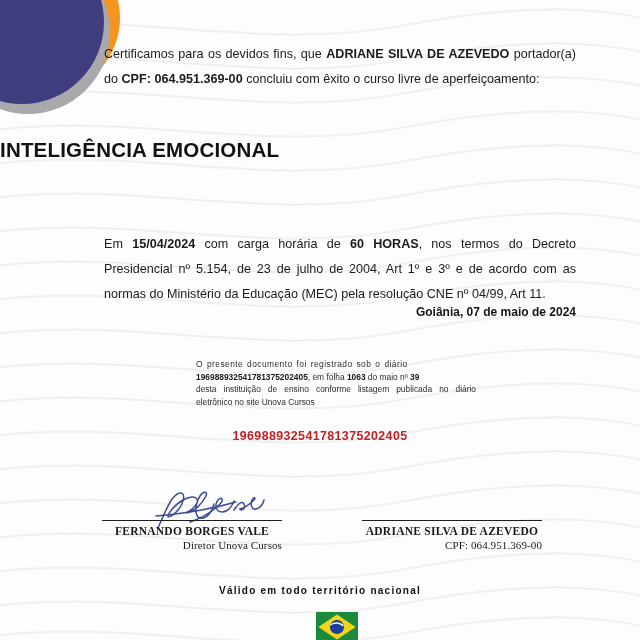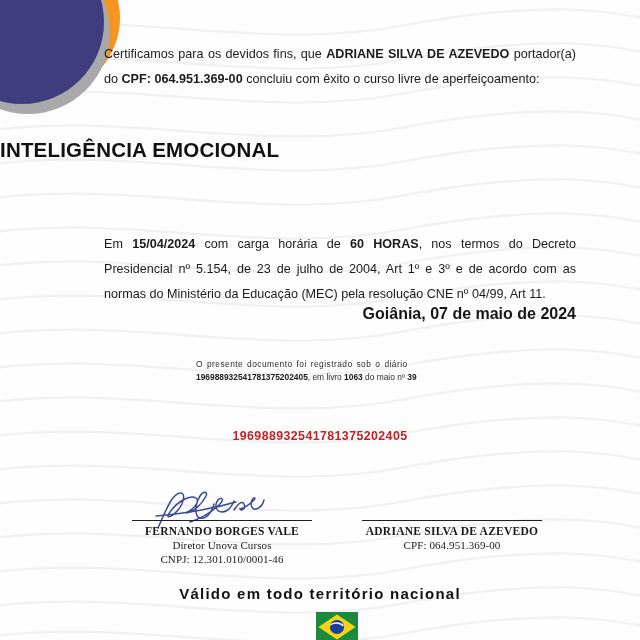--- a/index.html
+++ b/index.html
@@ -77,21 +77,21 @@
     color: #111111;
     letter-spacing: 0.2px;
   }
 
   #city-date {
     position: absolute;
     top: 305px;
     left: 104px;
     width: 472px;
     text-align: right;
-    font-size: 16px;
+    font-size: 12px;
     font-weight: bold;
     color: #161616;
   }
 
   
   #registration-block {
     position: absolute;
     top: 358px;
     left: 196px;
     width: 280px;
@@ -121,59 +121,60 @@
 
   
   .signature-block {
     position: absolute;
     top: 520px;
     width: 180px;
     font-family: "Liberation Serif", serif;
     text-align: center;
     color: #1a1a1a;
   }
-  #signature-left  { left: 132px; }
+  #signature-left  { left: 102px; }
   #signature-right { left: 362px; }
 
   .signature-rule {
     width: 180px;
     height: 0;
     border-top: 1.4px solid #1f1f1f;
     margin: 0 0 3px 0;
   }
   .signature-name {
     font-size: 11.5px;
     font-weight: bold;
     letter-spacing: 0.25px;
     line-height: 14px;
   }
   .signature-role,
   .signature-sub {
     font-size: 11px;
     line-height: 14px;
     letter-spacing: 0.1px;
+    text-align: right;
   }
 
   #signature-ink {
     position: absolute;
     left: 150px;
     top: 488px;
     width: 120px;
     height: 42px;
     pointer-events: none;
   }
 
   
   #validity-text {
     position: absolute;
     top: 585px;
     left: 0;
     width: 640px;
     text-align: center;
-    font-size: 15px;
+    font-size: 10px;
     font-weight: bold;
     color: #111111;
     letter-spacing: 1.25px;
   }
 
   #brazil-flag {
     position: absolute;
     left: 316px;
     top: 612px;
     width: 42px;
@@ -225,39 +226,39 @@
     <div id="course-title">INTELIGÊNCIA EMOCIONAL</div>
 
     <div class="body-text" id="terms-paragraph">
       <span>Em </span><b>15/04/2024</b><span> com carga horária de </span><b>60 HORAS</b><span>, nos termos do Decreto Presidencial nº 5.154, de 23 de julho de 2004, Art 1º e 3º e de acordo com as normas do Ministério da Educação (MEC) pela resolução CNE nº 04/99, Art 11.</span>
     </div>
 
     <div id="city-date">Goiânia, 07 de maio de 2024</div>
 
     <div id="registration-block">
       <div class="line-spread">O presente documento foi registrado sob o diário</div>
-      <div><b>196988932541781375202405</b><span>, em livro </span><b>1063</b><span> do maio nº </span><b>39</b></div>
+      <div><b>196988932541781375202405</b><span>, em folha </span><b>1063</b><span> do maio nº </span><b>39</b></div>
+      <div>desta instituição de ensino conforme listagem publicada no diário eletrônico no site Unova Cursos</div>
     </div>
 
     <div id="registration-number-highlight">196988932541781375202405</div>
 
     <svg id="signature-ink" viewBox="0 0 120 42">
       <g fill="none" stroke="#3b4a92" stroke-width="1.5" stroke-linecap="round">
         <path d="M8 40 C 16 22, 22 6, 30 5 C 36 4, 34 15, 28 22 C 22 29, 14 32, 20 24 C 27 14, 40 6, 46 10 C 51 14, 42 22, 36 25 C 44 24, 52 16, 56 8 C 58 4, 54 2, 50 8 C 45 16, 44 28, 50 30 C 56 32, 62 24, 64 16"></path>
         <path d="M40 34 C 52 30, 62 24, 70 16 C 74 12, 72 8, 68 12 C 64 17, 66 24, 72 24 C 78 24, 82 18, 84 13"></path>
         <path d="M84 22 C 88 16, 92 12, 94 16 C 96 20, 92 24, 90 21 C 94 20, 100 16, 104 12 C 106 10, 104 8, 102 12 C 100 17, 102 22, 106 21 C 110 20, 113 16, 114 12"></path>
         <path d="M6 28 C 30 26, 58 22, 86 14"></path>
       </g>
     </svg>
 
     <div class="signature-block" id="signature-left">
       <div class="signature-rule"></div>
       <div class="signature-name">FERNANDO BORGES VALE</div>
       <div class="signature-role">Diretor Unova Cursos</div>
-      <div class="signature-sub">CNPJ: 12.301.010/0001-46</div>
     </div>
 
     <div class="signature-block" id="signature-right">
       <div class="signature-rule"></div>
       <div class="signature-name">ADRIANE SILVA DE AZEVEDO</div>
       <div class="signature-role">CPF: 064.951.369-00</div>
     </div>
 
     <div id="validity-text">Válido em todo território nacional</div>
 

